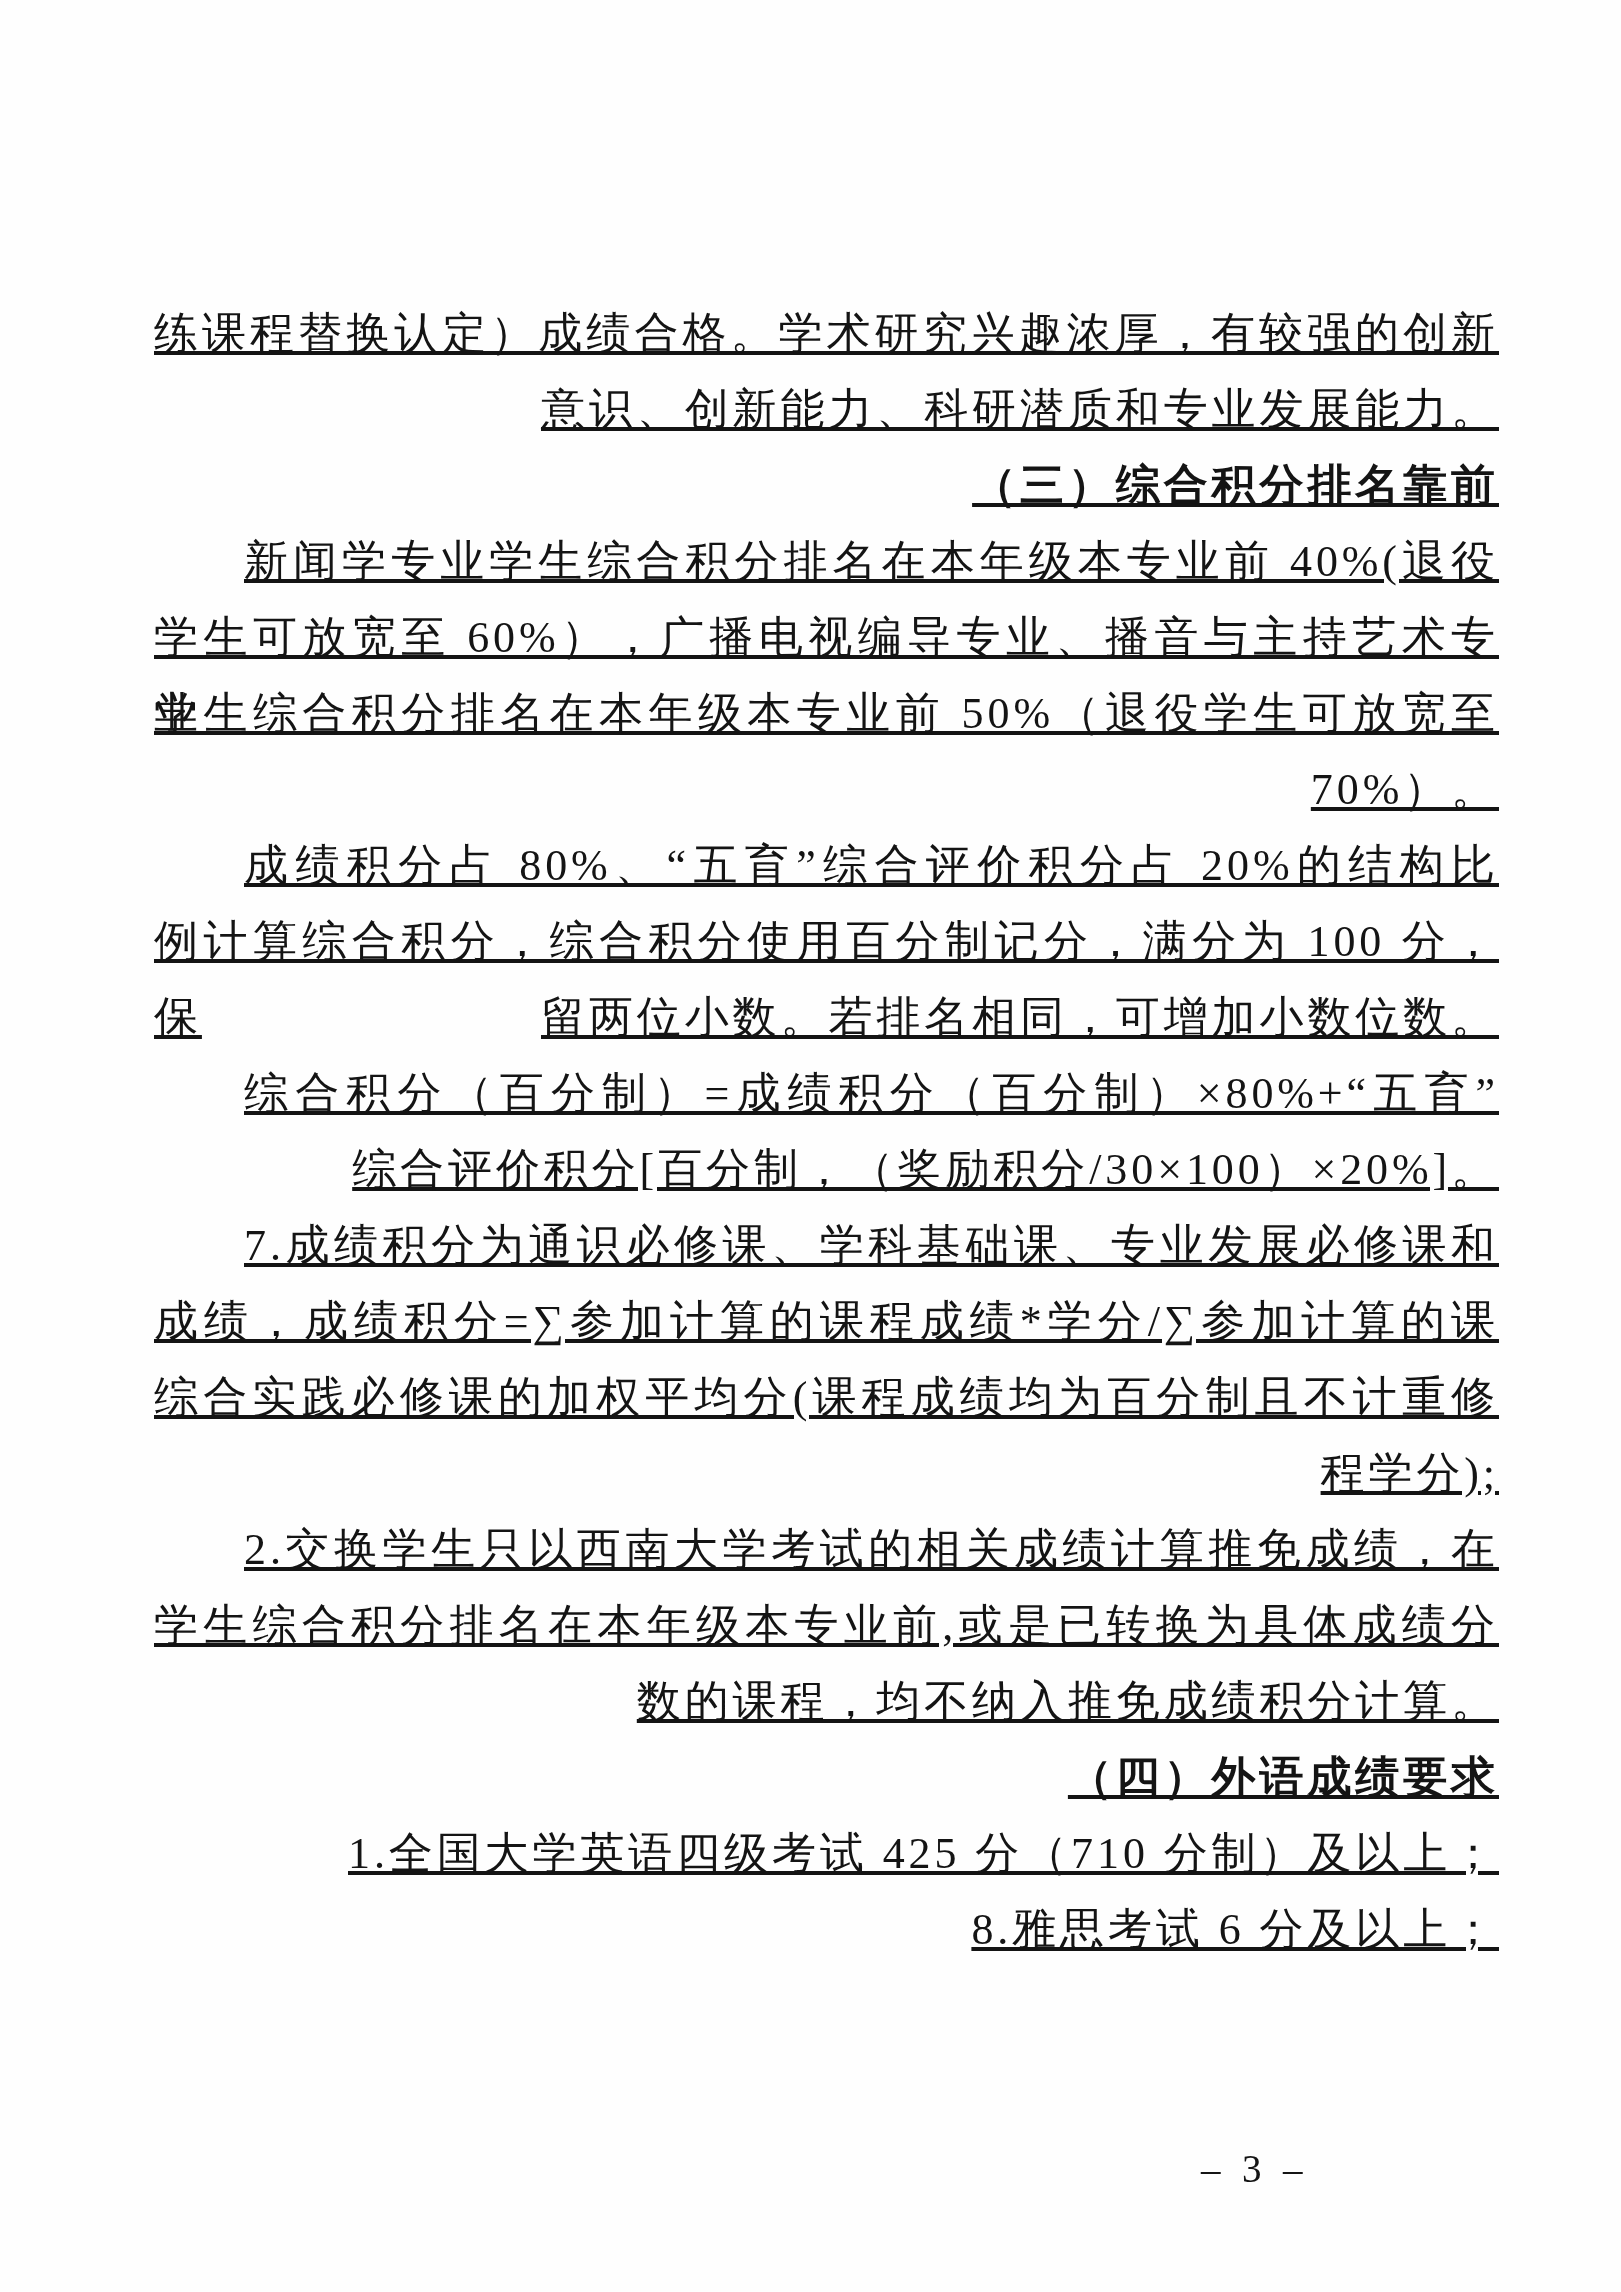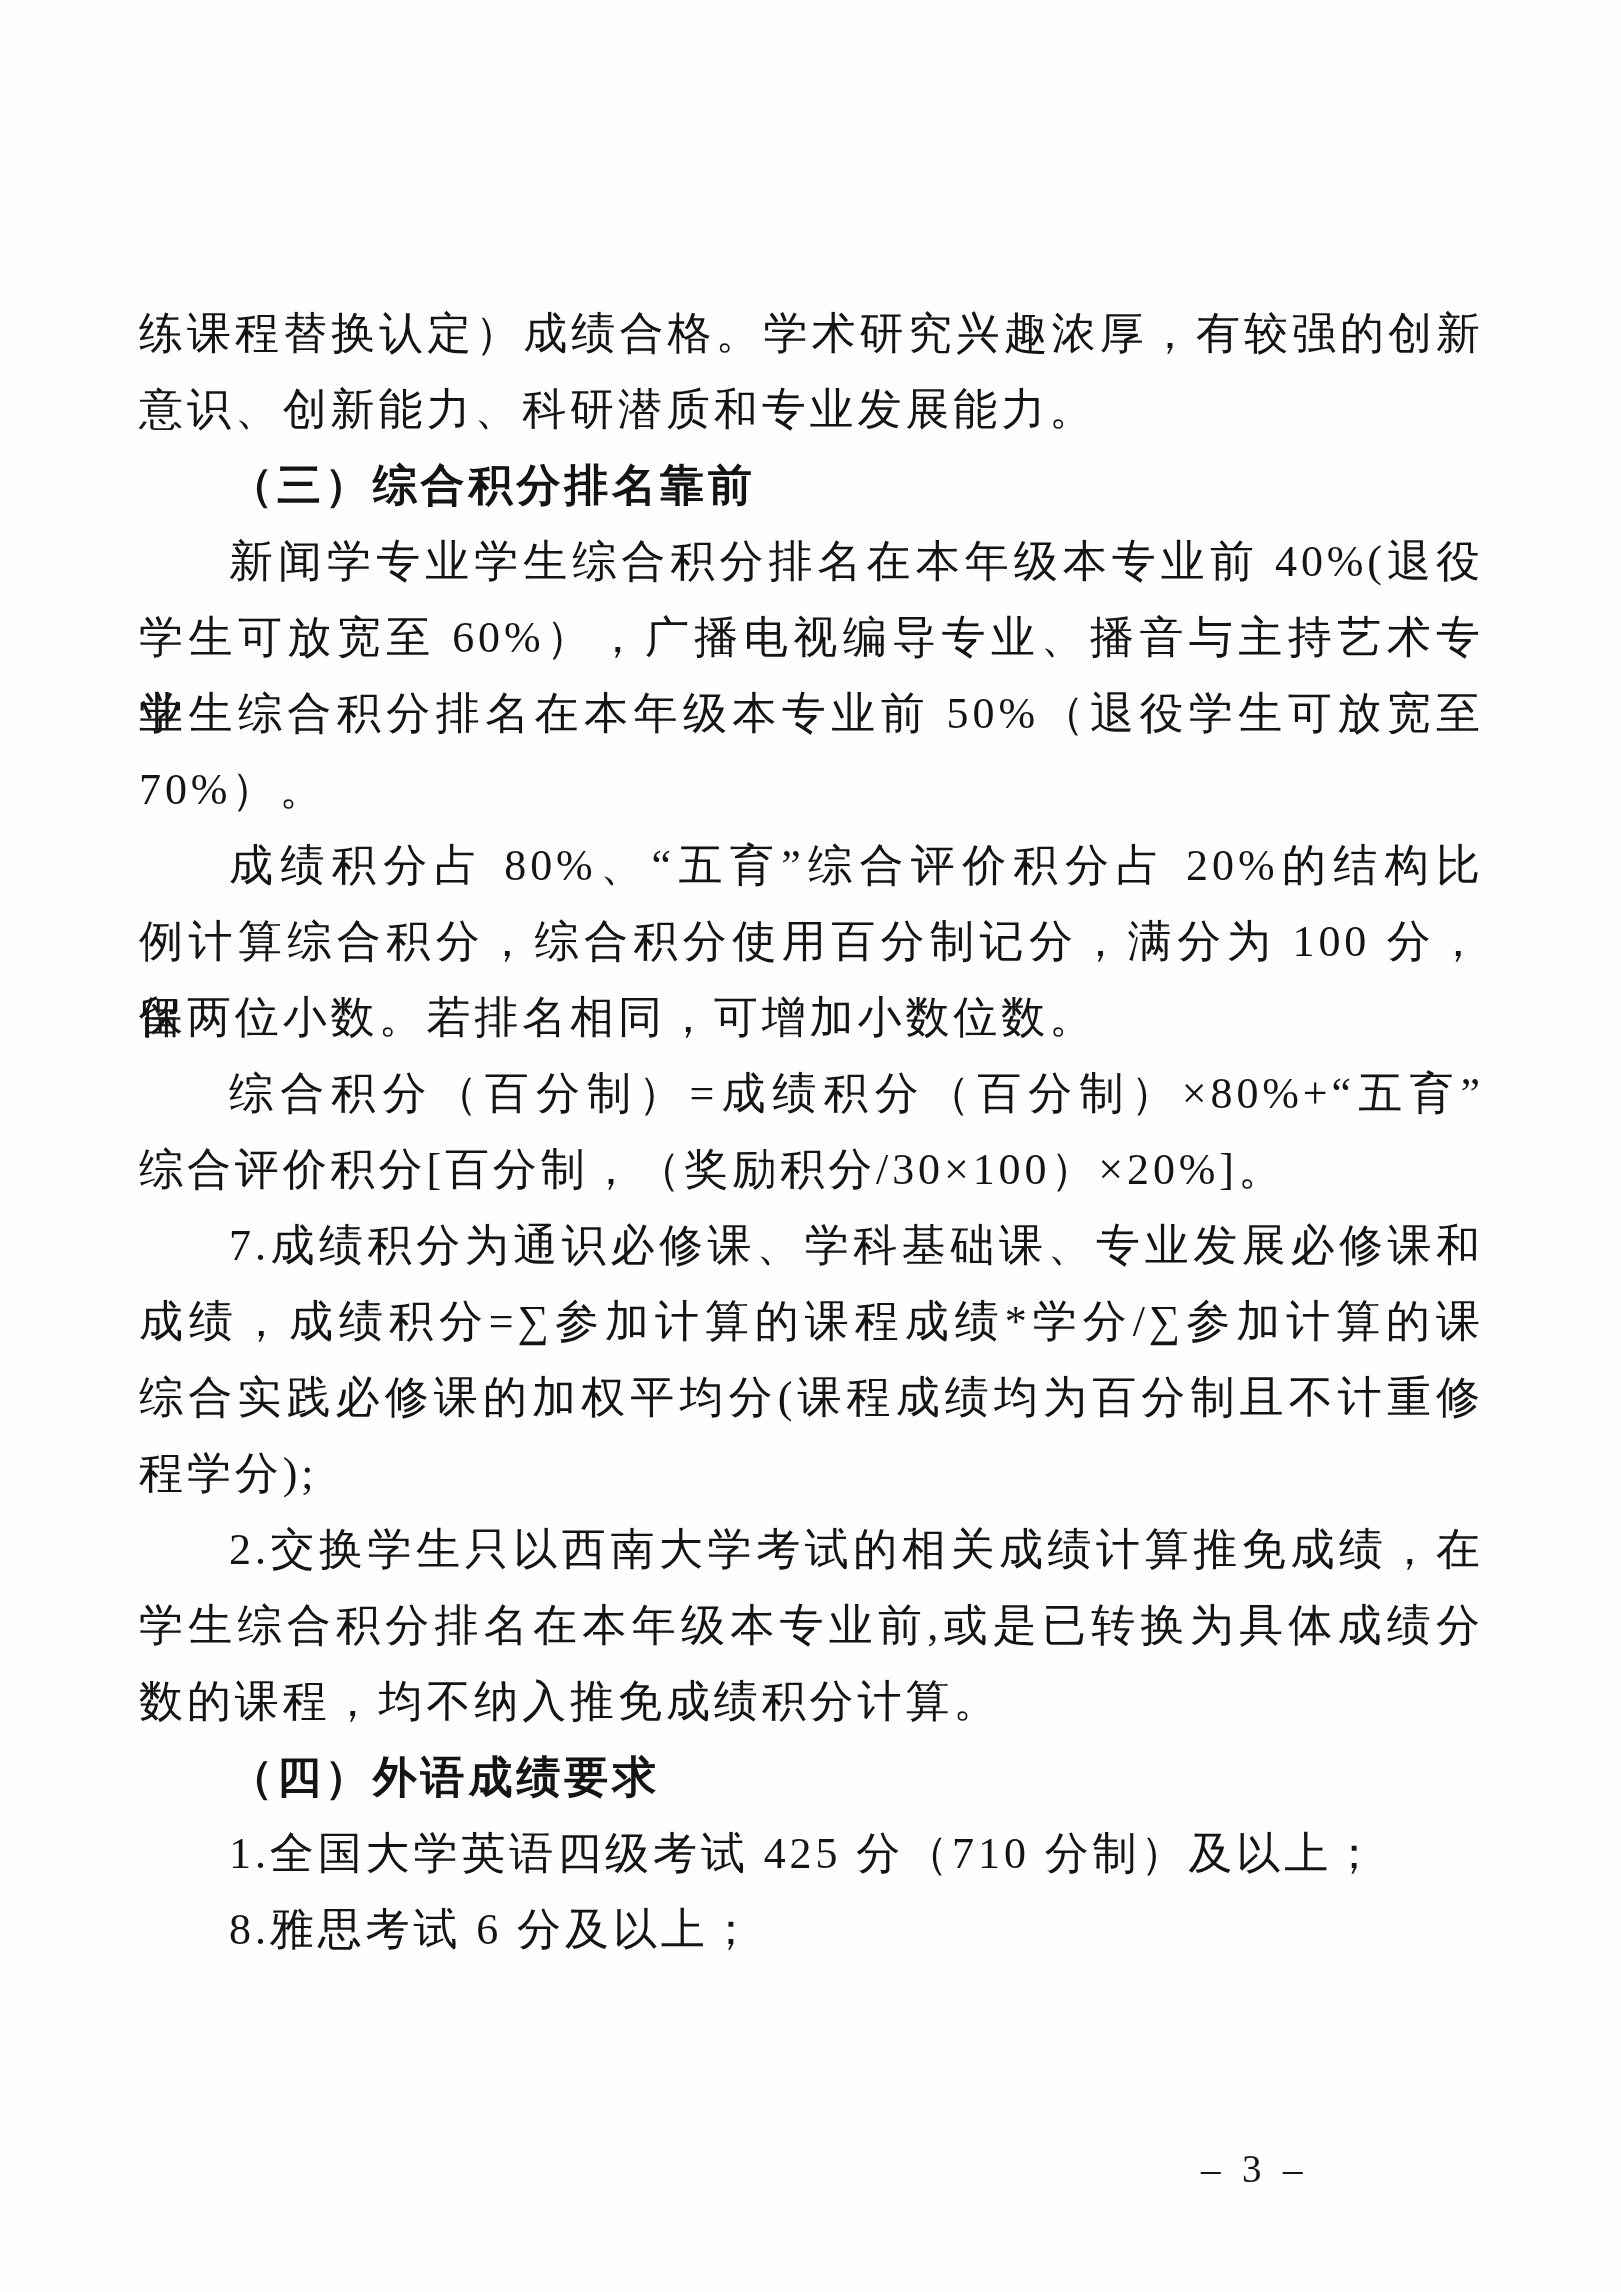--- a/index.html
+++ b/index.html
@@ -12,30 +12,31 @@
     width: 1621px;
     height: 2293px;
     background: #fefefe;
     overflow: hidden;
     font-family: "Liberation Serif", "DejaVu Serif", serif;
     color: #141414;
   }
   .doc-body {
     position: absolute;
     top: 296px;
-    left: 139px;
+    left: 154px;
     width: 1345px;
+    text-decoration: underline;
   }
   .line {
     height: 76px;
     line-height: 76px;
     font-size: 44px;
     letter-spacing: 3.9px;
     white-space: nowrap;
-    text-align: left;
+    text-align: right;
   }
   .line.justify {
     white-space: normal;
     text-align: justify;
     text-align-last: justify;
     text-justify: inter-character;
   }
   .line.indent {
     text-indent: 90px;
   }

